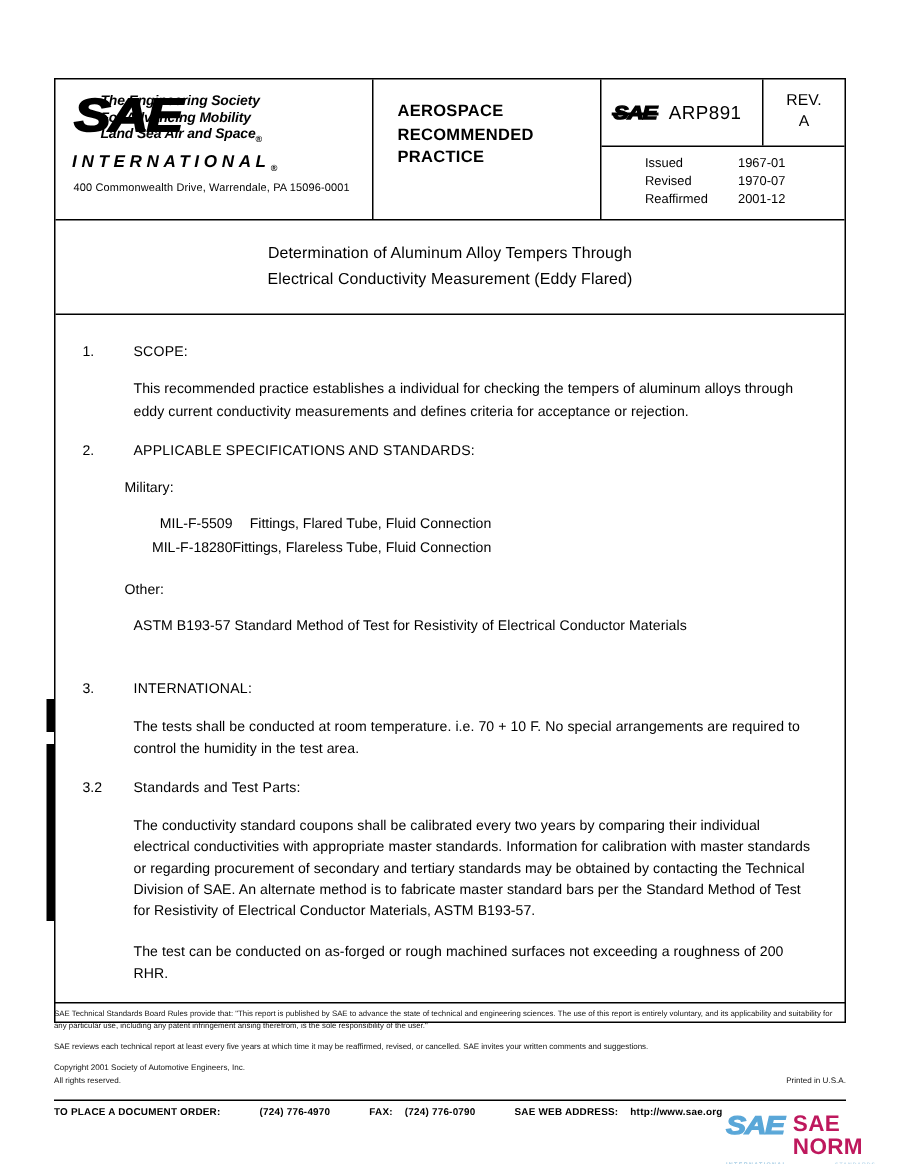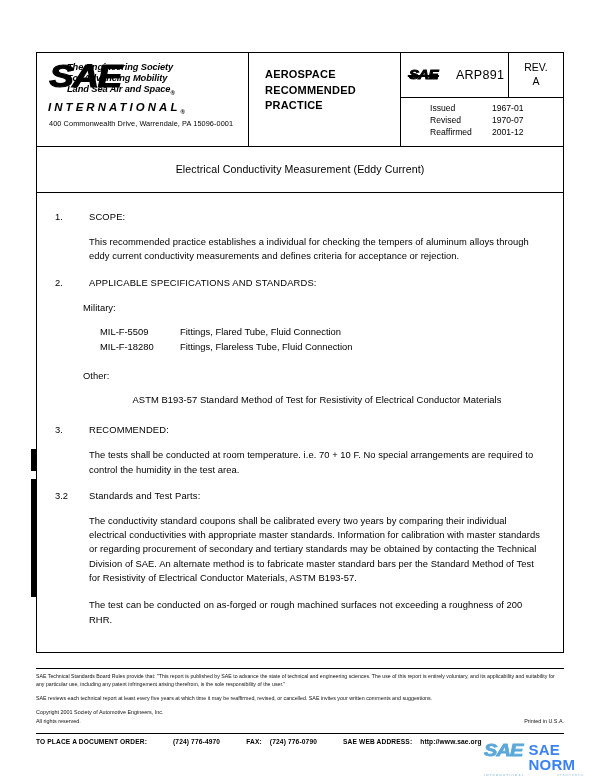--- a/index.html
+++ b/index.html
@@ -155,21 +155,21 @@
     position: absolute;
     left: -1px;
     right: -1px;
     top: 50%;
     height: 1.6px;
     background: #000;
   }
   .meta-docnum {
     font-size: 12.5px;
     letter-spacing: 0.3px;
-    margin-left: 16px;
+    margin-left: 6px;
   }
   .meta-rev {
     width: 54px;
     text-align: center;
     font-size: 10.5px;
     line-height: 1.35;
     padding-top: 7px;
     box-sizing: border-box;
   }
   .meta-dates {
@@ -241,37 +241,37 @@
   .indent {
     margin-left: 34px;
     margin-bottom: 13px;
   }
   .indent2 {
     margin-left: 28px;
     margin-bottom: 10px;
   }
 
   .spec-table {
-    margin-left: 45px;
+    margin-left: 20px;
     margin-bottom: 13px;
     border-collapse: collapse;
+    text-align: right;
   }
   .spec-table td {
     padding: 0 0 1px 0;
     font-size: 9.4px;
     line-height: 1.52;
     vertical-align: top;
   }
   .spec-table td.code { width: 80px; }
 
   .astm-line {
     margin-left: 34px;
-    margin-bottom: 17px;
+    margin-bottom: 29px;
     font-size: 9.4px;
-    text-align: center;
   }
 
   
   .footer {
     position: absolute;
     left: 36px;
     top: 668px;
     width: 528px;
   }
   .footrule {
@@ -342,21 +342,21 @@
     letter-spacing: -0.8px;
     color: #5aa7d8;
     -webkit-text-stroke: 0.8px #5aa7d8;
     transform: scaleX(1.18);
     transform-origin: left top;
     line-height: 1;
   }
   .norm-text {
     font-size: 15px;
     font-weight: bold;
-    color: #3b82f6;
+    color: #be185d;
     letter-spacing: 0.2px;
     line-height: 1;
     margin-left: 6px;
   }
   .norm-sub {
     display: flex;
     justify-content: space-between;
     margin-top: 2px;
   }
   .norm-sub-left {
@@ -427,21 +427,22 @@
               <td class="lbl">Reaffirmed</td>
               <td>2001-12</td>
             </tr>
           </tbody>
             </table>
         </div>
       </div>
     </div>
 
     <div class="title-band">
-      <div>Electrical Conductivity Measurement (Eddy Current)</div>
+      <div>Determination of Aluminum Alloy Tempers Through</div>
+      <div>Electrical Conductivity Measurement (Eddy Flared)</div>
     </div>
 
     <div class="body-block">
 
       <div class="bar" style="top:256px; height:22px;"></div>
       <div class="bar" style="top:286px; height:118px;"></div>
 
       <div class="sec">
         <div class="sec-num">1.</div>
         <div class="sec-title">SCOPE:</div>
@@ -468,21 +469,21 @@
         </tr>
       </tbody>
         </table>
 
       <p class="indent2">Other:</p>
 
       <p class="astm-line">ASTM B193-57  Standard Method of Test for Resistivity of Electrical Conductor Materials</p>
 
       <div class="sec">
         <div class="sec-num">3.</div>
-        <div class="sec-title">RECOMMENDED:</div>
+        <div class="sec-title">INTERNATIONAL:</div>
       </div>
 
 
       <p class="indent">The tests shall be conducted at room temperature. i.e. 70 + 10 F. No special arrangements are required to control the humidity in the test area.</p>
 
       <div class="sec">
         <div class="sec-num">3.2</div>
         <div class="sec-title">Standards and Test Parts:</div>
       </div>
 

